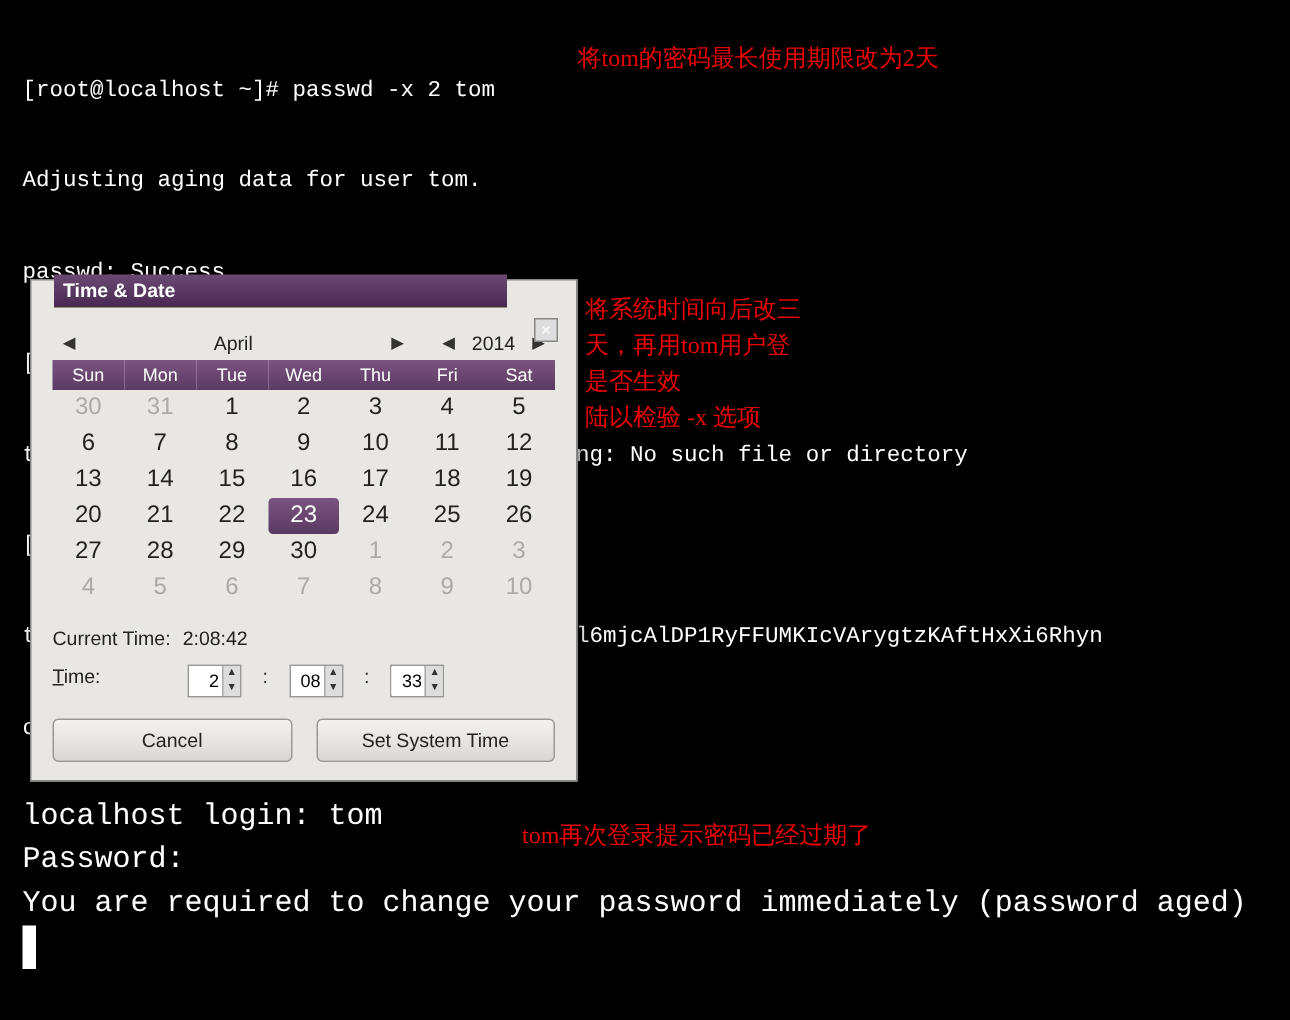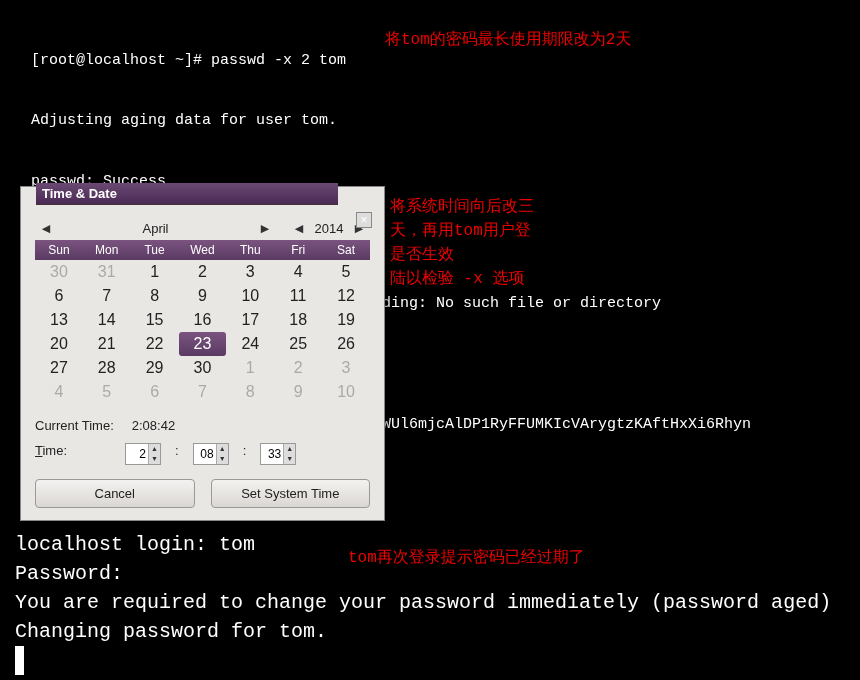--- a/index.html
+++ b/index.html
@@ -7,29 +7,29 @@
     width: 860px;
     height: 680px;
     background: #000;
     font-family: "Courier New", monospace;
     font-size: 15px;
     color: #fff;
     position: relative;
     overflow: hidden;
   }
   .terminal {
-    padding: 10px 31px;
+    padding: 10px 15px;
     white-space: pre;
     line-height: 1.35;
   }
   .term-line { white-space: pre; }
   .annotation-red {
     position: absolute;
     color: #e00;
-    font-family: Liberation Mono, monospace;
+    font-family: Liberation Serif, serif;
     font-size: 16px;
     line-height: 1.5;
     font-weight: 500;
   }
   .highlight-box {
     display: inline-block;
     border: 2px solid #d80;
     padding: 0 2px;
     line-height: 1;
   }
@@ -122,21 +122,21 @@
   .calendar td.dim { color: #aaa; }
   .calendar td.sel {
     background: linear-gradient(#7a547f,#5a3a62);
     color: #fff;
     border-radius: 3px;
   }
   .cur-time {
     margin-top: 14px;
     font-size: 13px;
     display:flex;
-    gap: 18px;
+    gap: 8px;
   }
   .time-row {
     margin-top: 10px;
     display:flex;
     align-items:flex-start;
     gap: 14px;
     font-size: 13px;
   }
   .time-row .u { text-decoration: underline; }
   .spin {
@@ -313,15 +313,14 @@
       <div class="btn">Cancel</div>
       <div class="btn">Set System Time</div>
     </div>
   </div>
 </div>
 
 <div class="bottom-term">
   <div class="term-line">localhost login: tom</div>
   <div class="term-line">Password:</div>
   <div class="term-line">You are required to change your password immediately (password aged)</div>
-  <div class="term-line">Changing password for tom.</div>
   <div class="term-line"><span class="cursor">&nbsp;</span></div>
 </div>
 
 </body></html>

